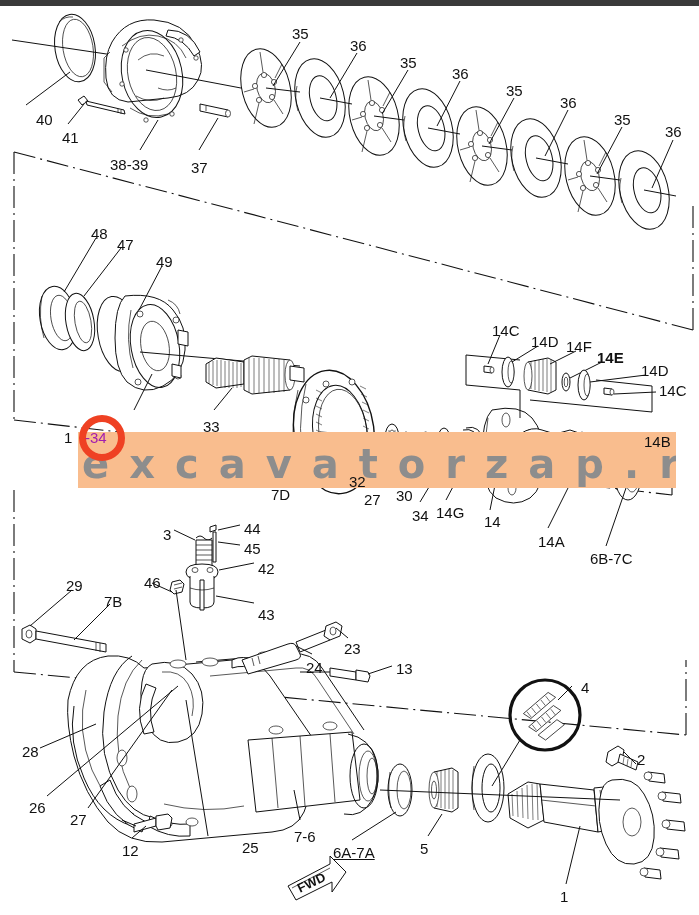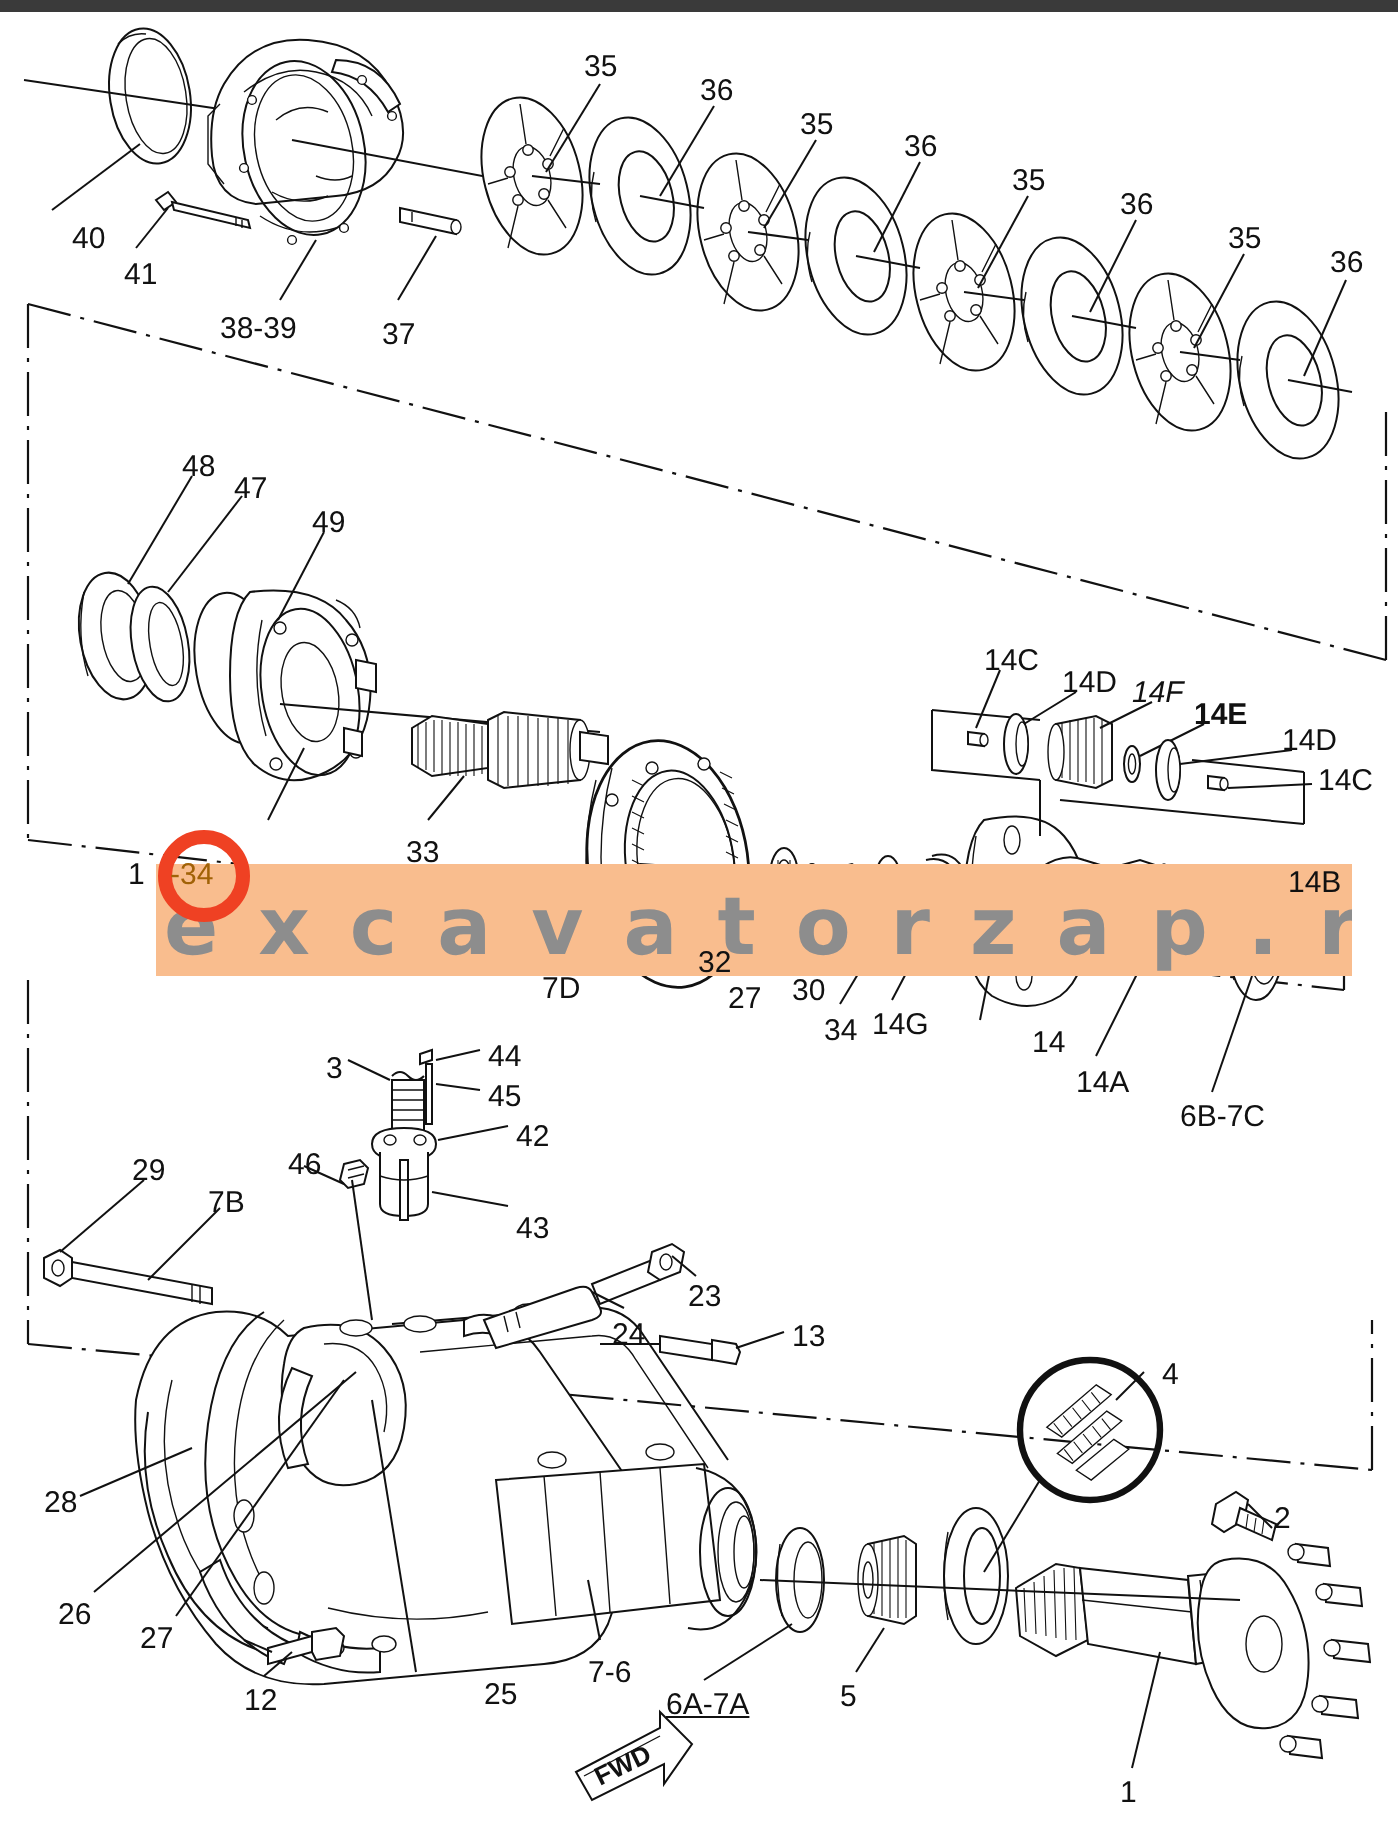--- a/index.html
+++ b/index.html
@@ -60,21 +60,21 @@
   }
   .callout{
     position:absolute;
     z-index:8;
     font-family:"Liberation Sans","DejaVu Sans",sans-serif;
     font-size:15px;
     color:#111111;
     white-space:nowrap;
     line-height:1;
   }
-  .callout.hl{ color:#a16207; }
+  .callout.hl{ color:#a21caf; }
 </style>
 </head>
 <body>
 
 <div id="page">
 
   <div id="topbar"></div>
 
   <svg id="art" viewBox="0 0 699 915">
     <defs>
@@ -629,25 +629,25 @@
       <div class="callout" style="left: 91px; top: 226px;">48</div>
       <div class="callout" style="left: 117px; top: 237px;">47</div>
       <div class="callout" style="left: 156px; top: 254px;">49</div>
       <div class="callout" style="left: 203px; top: 419px;">33</div>
       <div class="callout" style="left: 271px; top: 487px;">7D</div>
       <div class="callout" style="left: 349px; top: 474px;">32</div>
       <div class="callout" style="left: 364px; top: 492px;">27</div>
       <div class="callout" style="left: 396px; top: 488px;">30</div>
       <div class="callout" style="left: 412px; top: 508px;">34</div>
       <div class="callout" style="left: 436px; top: 505px;">14G</div>
-      <div class="callout" style="left: 484px; top: 514px; margin-left: 32px;">14</div>
+      <div class="callout" style="left: 484px; top: 514px;">14</div>
       <div class="callout" style="left: 538px; top: 534px;">14A</div>
       <div class="callout" style="left: 492px; top: 323px;">14C</div>
       <div class="callout" style="left: 531px; top: 334px;">14D</div>
-      <div class="callout" style="left: 566px; top: 339px; font-style: italic;">14F</div>
+      <div class="callout" style="left: 566px; top: 339px;">14F</div>
       <div class="callout" style="left: 597px; top: 350px; font-weight: bold;">14E</div>
       <div class="callout" style="left: 641px; top: 363px;">14D</div>
       <div class="callout" style="left: 659px; top: 383px;">14C</div>
       <div class="callout" style="left: 644px; top: 434px;">14B</div>
       <div class="callout" style="left: 590px; top: 551px;">6B-7C</div>
       <div class="callout" style="left: 163px; top: 527px;">3</div>
       <div class="callout" style="left: 244px; top: 521px;">44</div>
       <div class="callout" style="left: 244px; top: 541px;">45</div>
       <div class="callout" style="left: 258px; top: 561px;">42</div>
       <div class="callout" style="left: 258px; top: 607px;">43</div>

